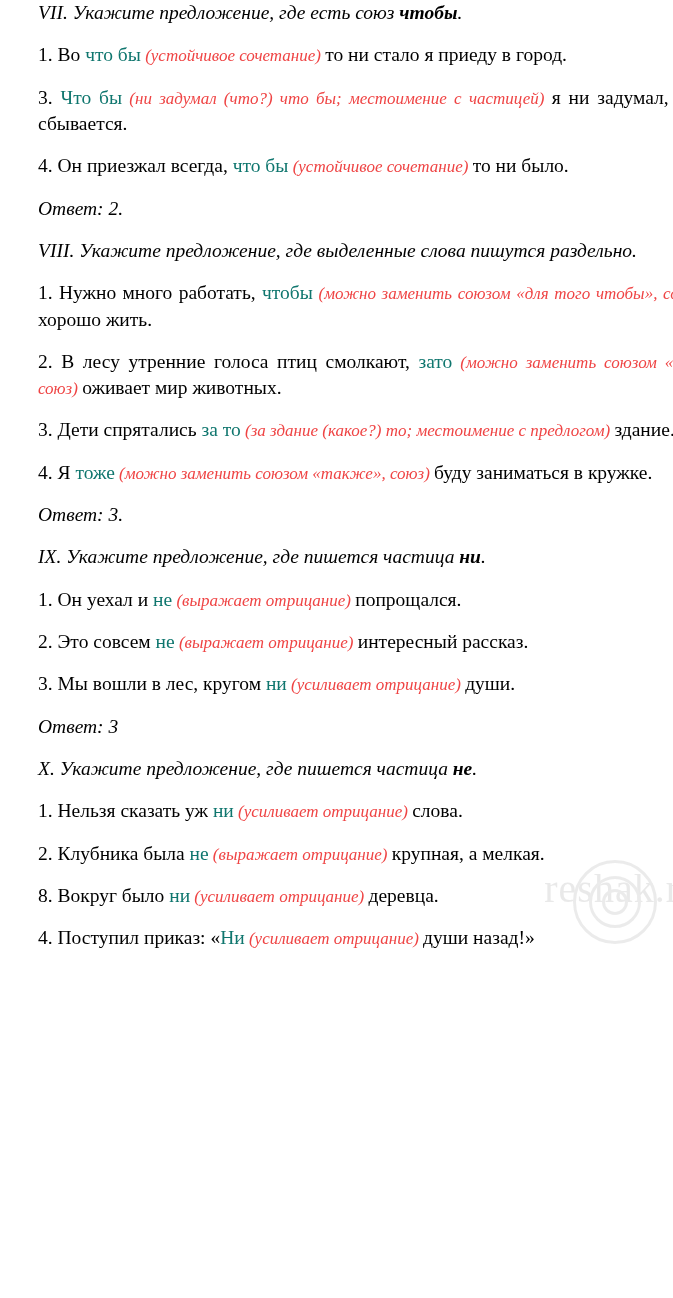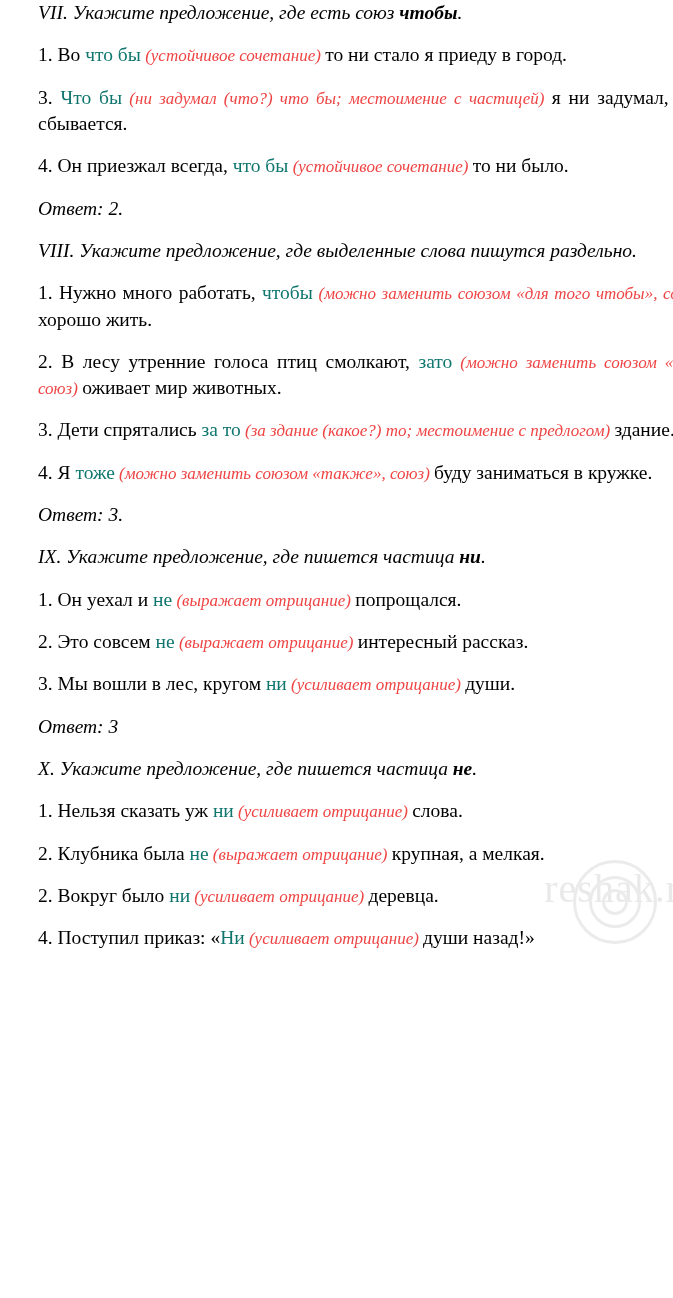--- a/index.html
+++ b/index.html
@@ -113,21 +113,21 @@
       <p class="block"><span>4. Я </span><span class="hl">тоже</span><span class="note"> (можно заменить союзом «также», союз) </span><span>буду заниматься в кружке.</span></p>
       <p class="block answer"><span class="rom">Ответ: 3.</span></p>
       <p class="block heading"><span class="rom">IX. Укажите предложение, где пишется частица </span><span class="bold">ни</span><span class="rom">.</span></p>
       <p class="block"><span>1. Он уехал и </span><span class="hl">не</span><span class="note"> (выражает отрицание) </span><span>попрощался.</span></p>
       <p class="block"><span>2. Это совсем </span><span class="hl">не</span><span class="note"> (выражает отрицание) </span><span>интересный рассказ.</span></p>
       <p class="block"><span>3. Мы вошли в лес, кругом </span><span class="hl">ни</span><span class="note"> (усиливает отрицание) </span><span>души.</span></p>
       <p class="block answer"><span class="rom">Ответ: 3</span></p>
       <p class="block heading"><span class="rom">X. Укажите предложение, где пишется частица </span><span class="bold">не</span><span class="rom">.</span></p>
       <p class="block"><span>1. Нельзя сказать уж </span><span class="hl">ни</span><span class="note"> (усиливает отрицание) </span><span>слова.</span></p>
       <p class="block"><span>2. Клубника была </span><span class="hl">не</span><span class="note"> (выражает отрицание) </span><span>крупная, а мелкая.</span></p>
-      <p class="block"><span>2. Вокруг было </span><span class="hl">ни</span><span class="note"> (усиливает отрицание) </span><span>деревца.</span></p>
+      <p class="block"><span>8. Вокруг было </span><span class="hl">ни</span><span class="note"> (усиливает отрицание) </span><span>деревца.</span></p>
       <p class="block"><span>4. Поступил приказ: «</span><span class="hl">Ни</span><span class="note"> (усиливает отрицание) </span><span>души назад!»</span></p>
     </div>
 
   <div class="watermark">
     <div class="wm-text">reshak.ru</div>
     <div class="wm-ring"></div>
   </div>
 </div>
 
 </body></html>

